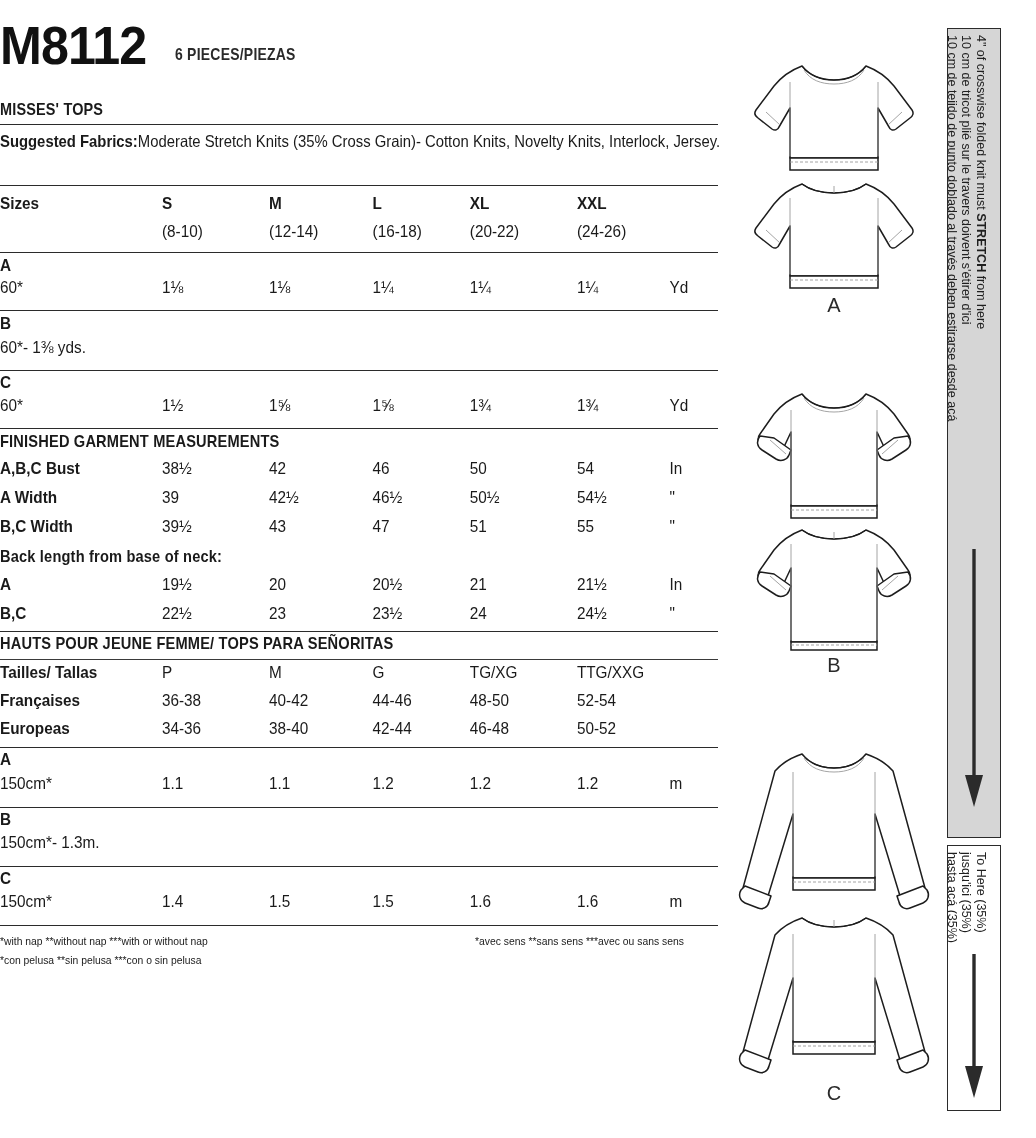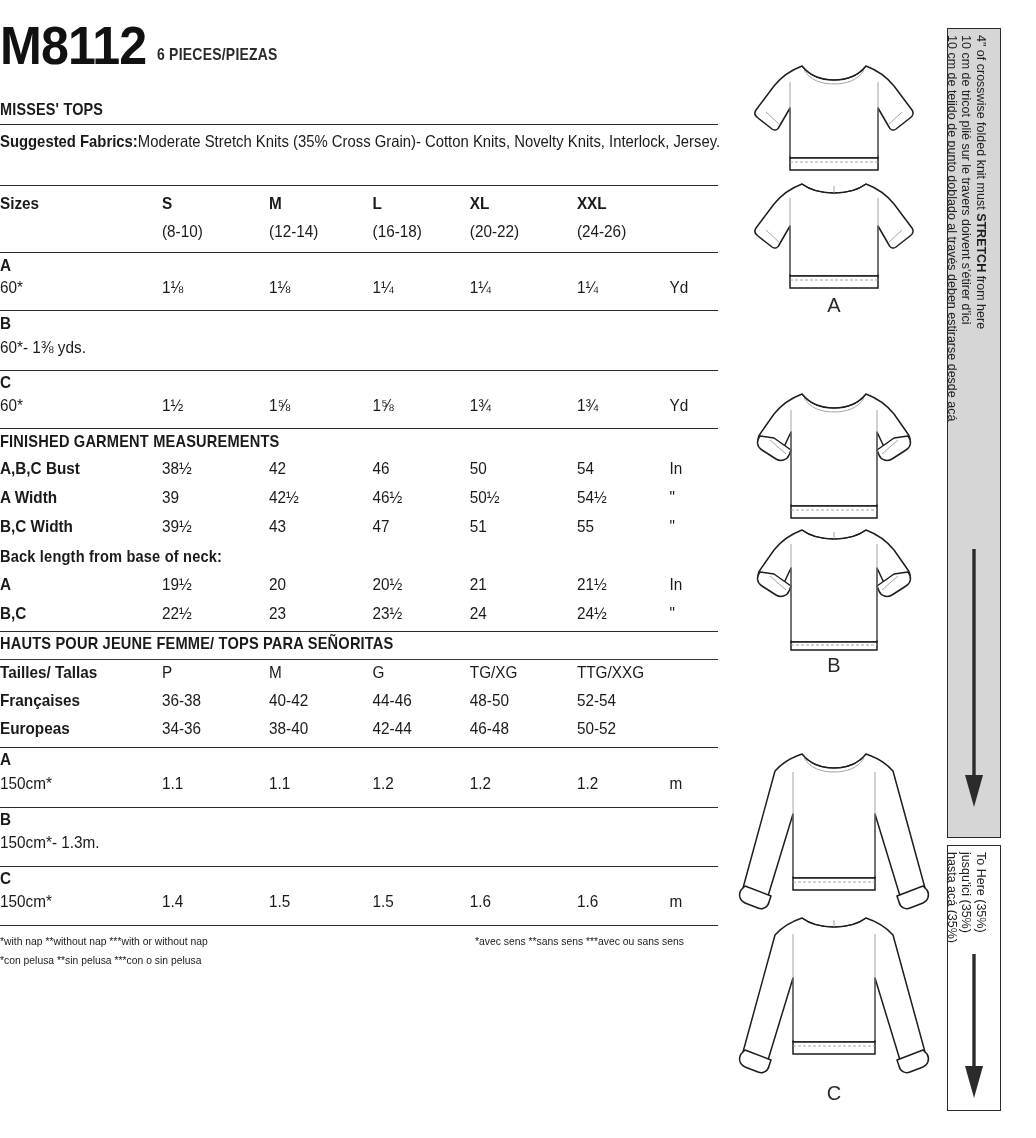--- a/index.html
+++ b/index.html
@@ -15,21 +15,21 @@
 
   
   .text-col {
     position:absolute;
     left:-12px; top:0;
     width:744px; height:1138px;
   }
 
   .pattern-head {
     position:absolute; left:12px; top:18px;
-    display:flex; align-items:baseline; 
+    display:flex; align-items:baseline; gap:18px;
   }
   .pattern-num {
     font-family:"Liberation Sans", sans-serif;
     font-weight:bold;
     font-size:54px;
     letter-spacing:-1px;
     transform:scaleX(0.93);
     transform-origin:left center;
     line-height:1;
     color:#111;

